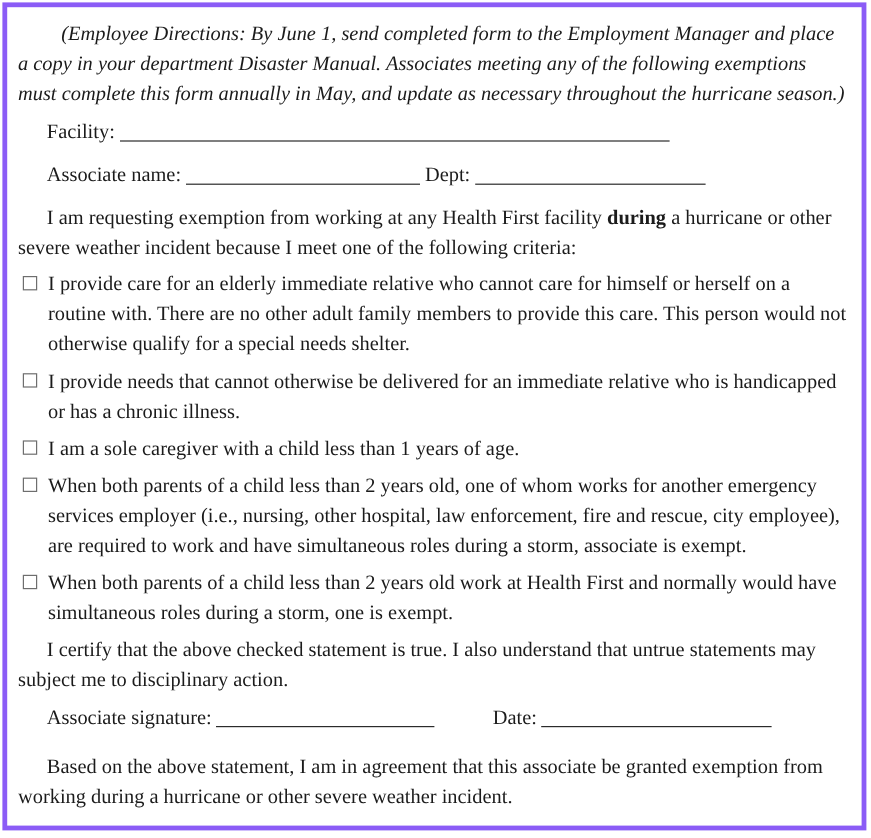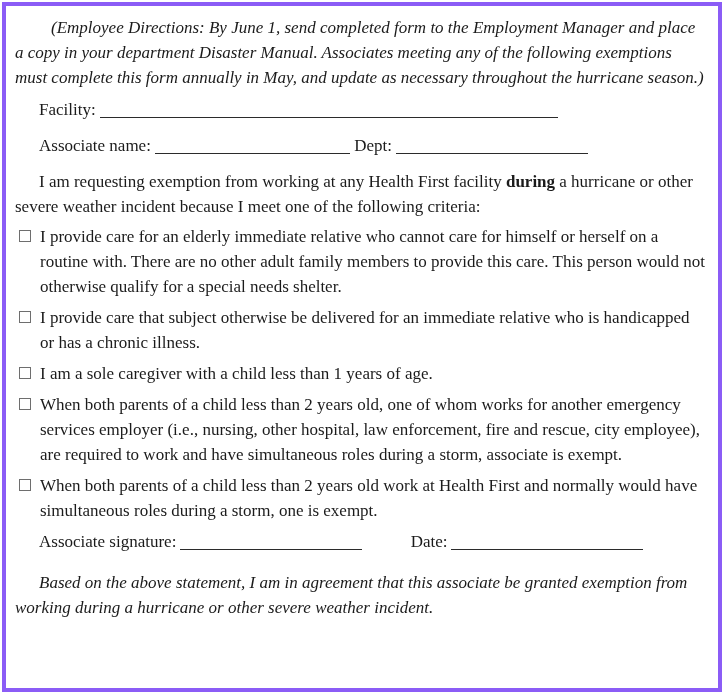--- a/index.html
+++ b/index.html
@@ -56,21 +56,21 @@
   }
   .checkbox {
     flex:0 0 auto;
     width:10px; height:10px;
     border:1px solid #6e6e6e;
     margin:6px 9px 0 4px;
     background:#fff;
   }
   .criterion-text { flex:1 1 auto; }
   .certify { margin:2px 0 6px 0; text-indent:24px; }
-  .agreement { margin:16px 0 6px 0; text-indent:24px;font-style:italic; }
+  .agreement { margin:16px 0 6px 0; text-indent:24px; }
   b { font-weight:bold; }
 </style>
 </head>
 <body>
 
 <div class="page">
 
   <p class="directions">(Employee Directions: By June 1, send completed form to the Employment Manager and place a copy in your department Disaster Manual. Associates meeting any of the following exemptions must complete this form annually in May, and update as necessary throughout the hurricane season.)</p>
 
   <div class="field-row">
@@ -86,40 +86,41 @@
 
   <div class="criteria">
 
     <div class="criterion">
       <span class="checkbox"></span>
       <span class="criterion-text">I provide care for an elderly immediate relative who cannot care for himself or herself on a routine with. There are no other adult family members to provide this care. This person would not otherwise qualify for a special needs shelter.</span>
     </div>
 
     <div class="criterion">
       <span class="checkbox"></span>
-      <span class="criterion-text">I provide care that subject otherwise be delivered for an immediate relative who is handicapped or has a chronic illness.</span>
+      <span class="criterion-text">I provide needs that cannot otherwise be delivered for an immediate relative who is handicapped or has a chronic illness.</span>
     </div>
 
     <div class="criterion">
       <span class="checkbox"></span>
       <span class="criterion-text">I am a sole caregiver with a child less than 1 years of age.</span>
     </div>
 
     <div class="criterion">
       <span class="checkbox"></span>
       <span class="criterion-text">When both parents of a child less than 2 years old, one of whom works for another emergency services employer (i.e., nursing, other hospital, law enforcement, fire and rescue, city employee), are required to work and have simultaneous roles during a storm, associate is exempt.</span>
     </div>
 
     <div class="criterion">
       <span class="checkbox"></span>
       <span class="criterion-text">When both parents of a child less than 2 years old work at Health First and normally would have simultaneous roles during a storm, one is exempt.</span>
     </div>
 
   </div>
 
+  <p class="certify">I certify that the above checked statement is true. I also understand that untrue statements may subject me to disciplinary action.</p>
 
   <div class="sig-row">
     <span>Associate signature:</span><span class="blank w-sig"></span>
     <span class="date-gap">Date:</span><span class="blank w-date"></span>
   </div>
 
   <p class="agreement">Based on the above statement, I am in agreement that this associate be granted exemption from working during a hurricane or other severe weather incident.</p>
 
 
 </div>

